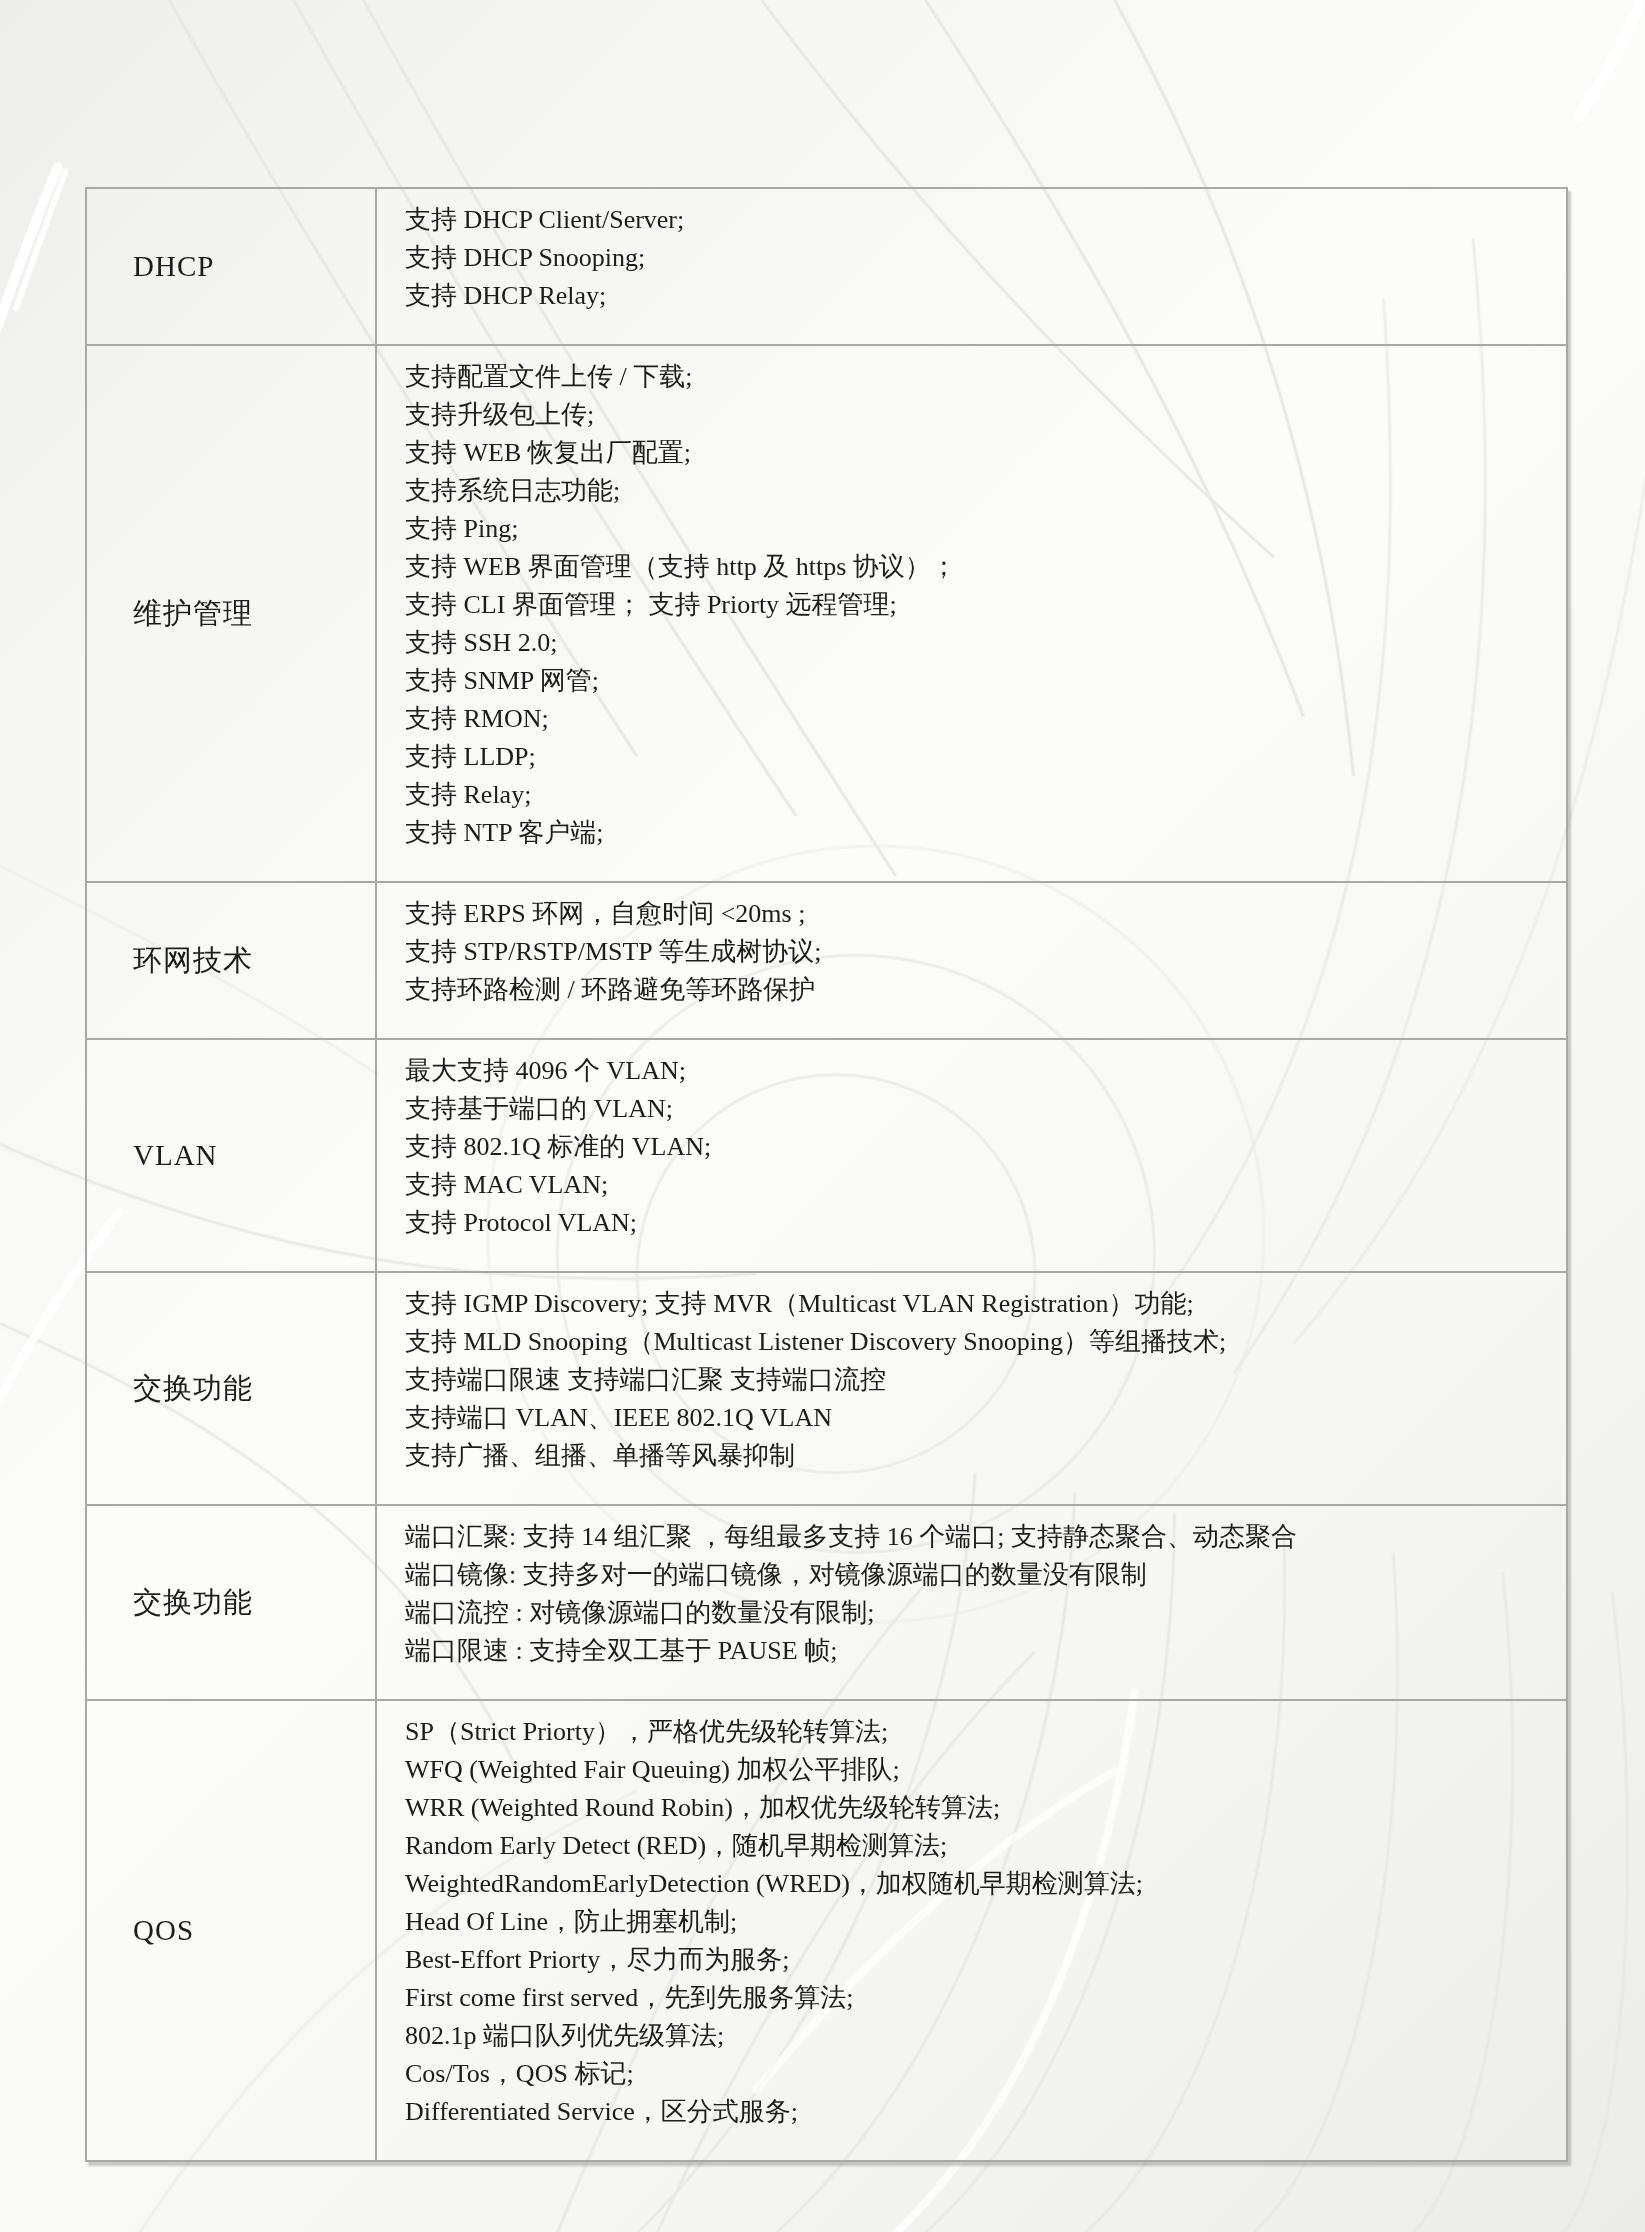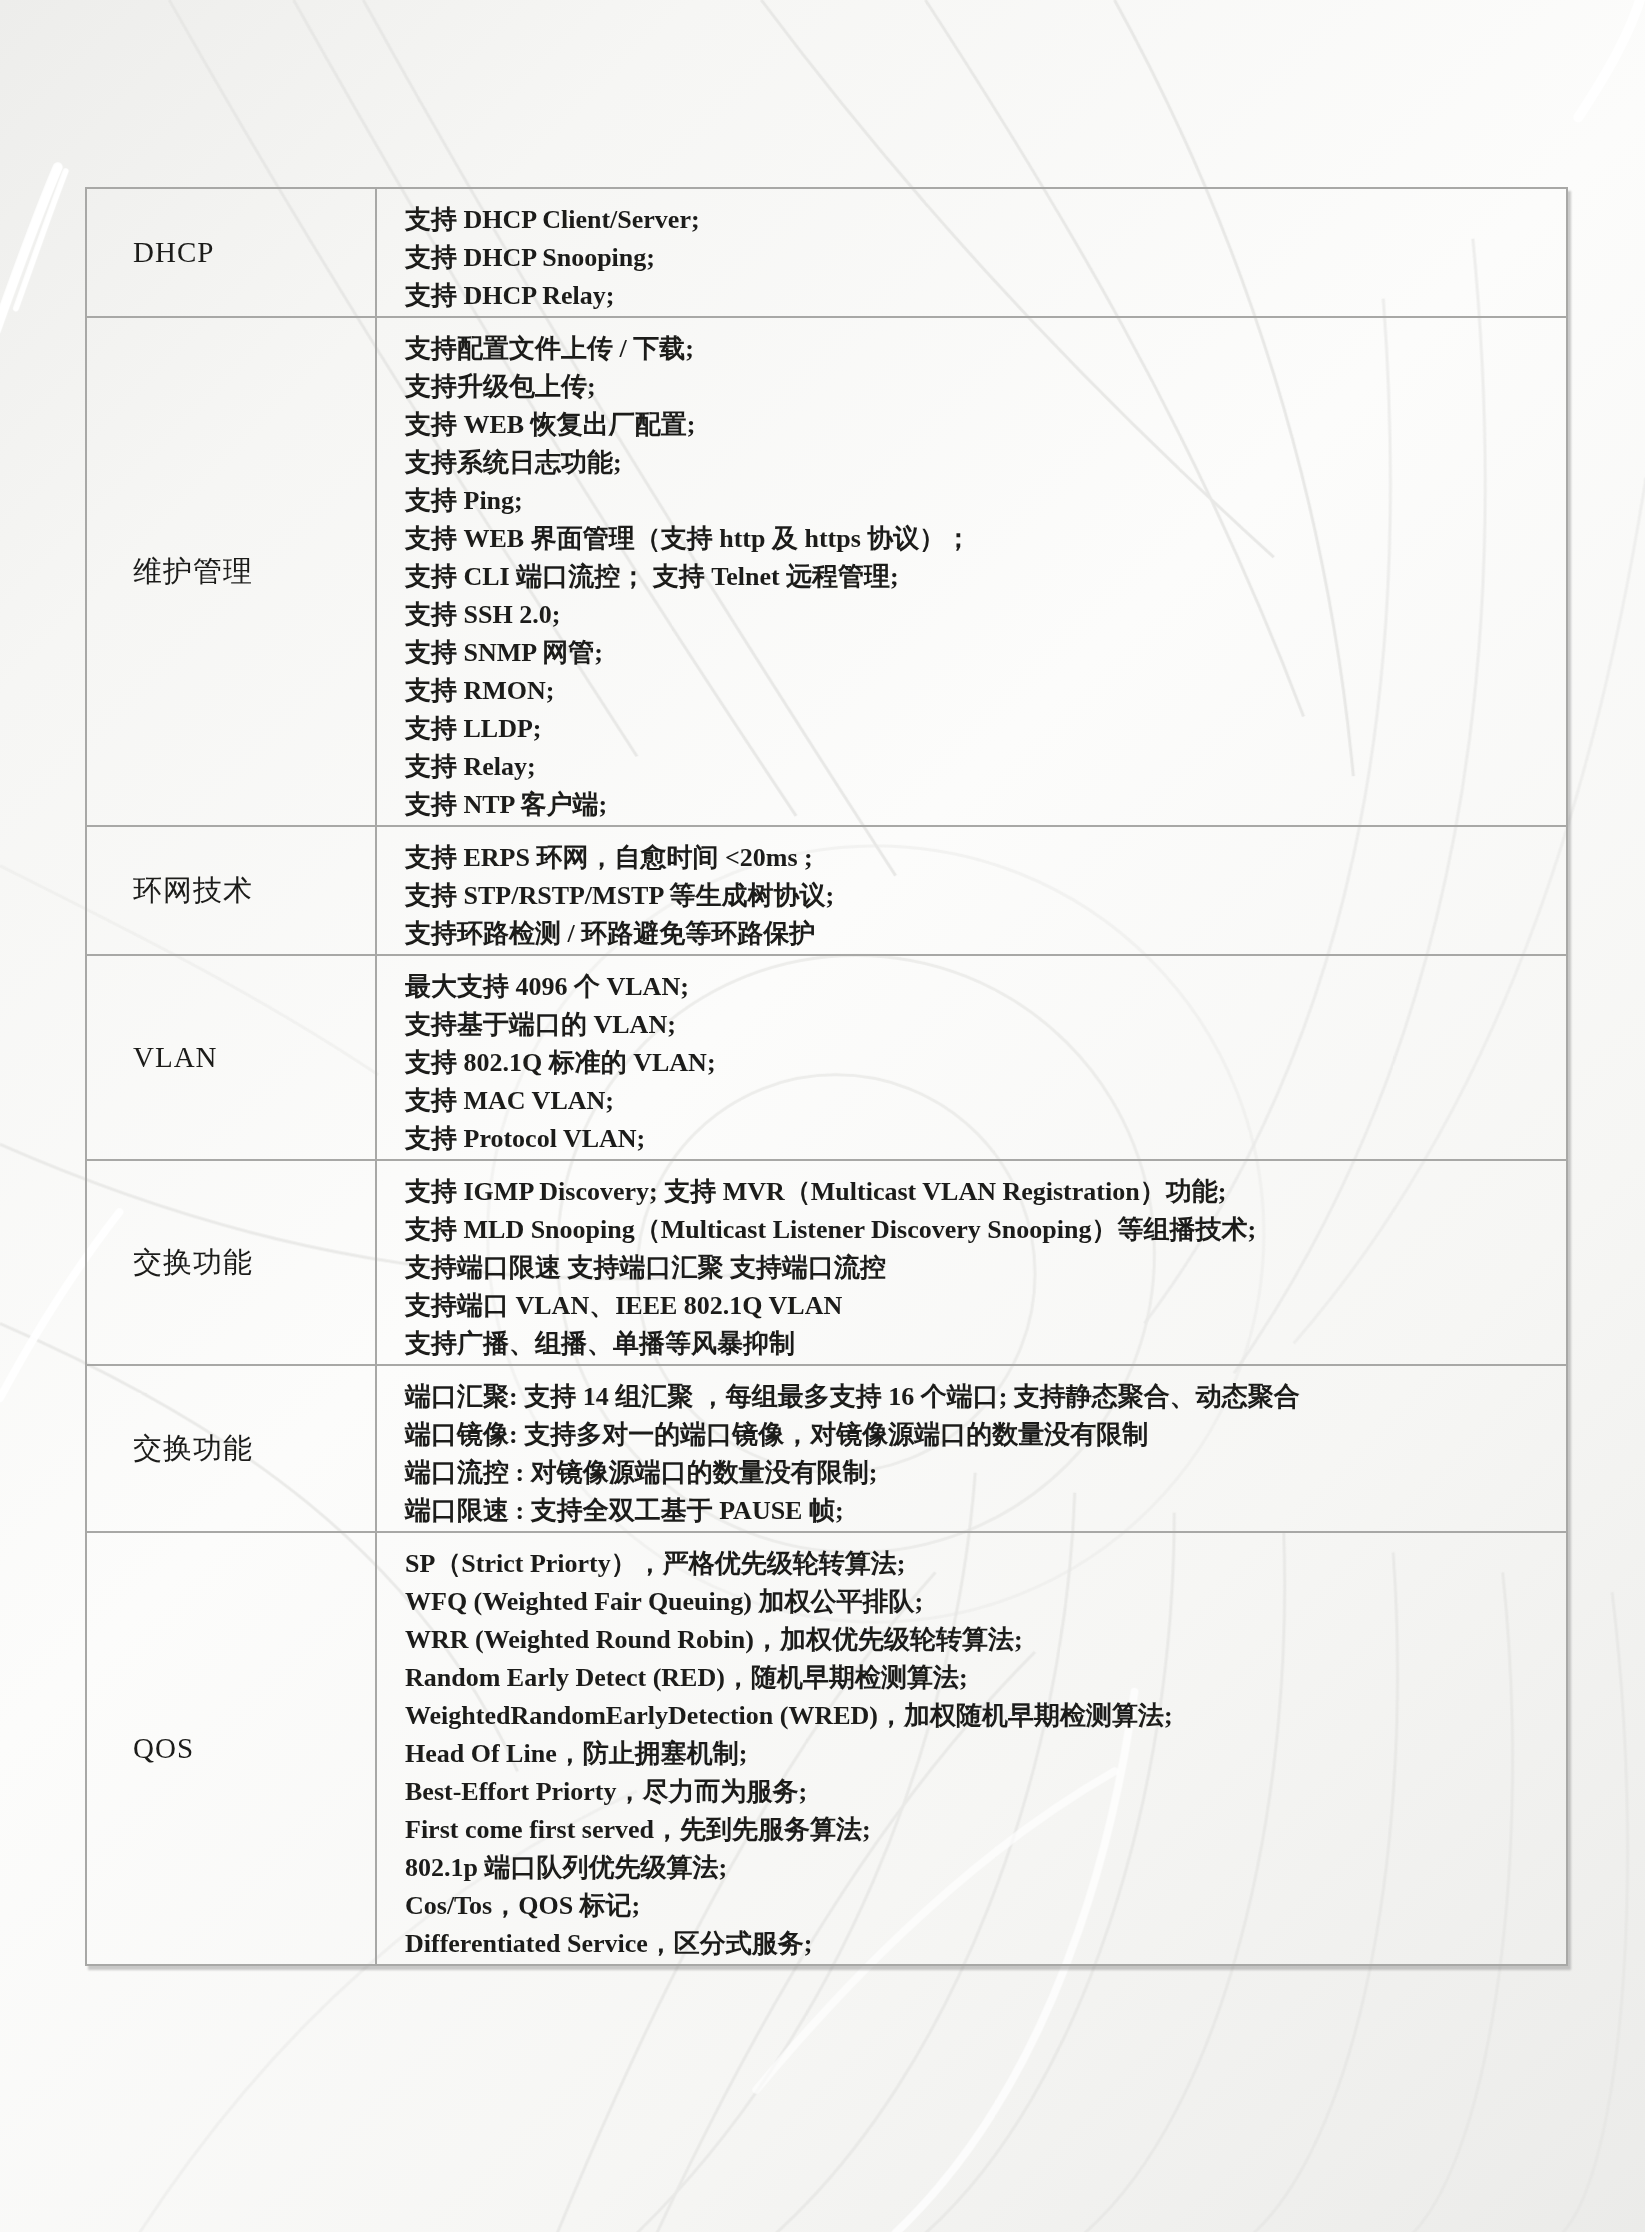--- a/index.html
+++ b/index.html
@@ -34,23 +34,22 @@
     width:234px;
     vertical-align:middle;
     padding:10px 8px 10px 46px;
     font-size:29px;
     letter-spacing:1px;
     color:#1c1c1a;
     white-space:nowrap;
   }
   td.det{
     vertical-align:middle;
-    padding:12px 18px 1px 28px;
+    padding:12px 18px 29px 28px;
     color:#1c1c1a;
-    font-weight:bold;
   }
   .line{
     font-size:26px;
     line-height:38px;
     white-space:nowrap;
   }
 </style>
 </head>
 <body>
 
@@ -116,21 +115,21 @@
         </tr>
         <tr>
           <td class="cat"><span>维护管理</span></td>
           <td class="det">
             <div class="line">支持配置文件上传 / 下载;</div>
             <div class="line">支持升级包上传;</div>
             <div class="line">支持 WEB 恢复出厂配置;</div>
             <div class="line">支持系统日志功能;</div>
             <div class="line">支持 Ping;</div>
             <div class="line">支持 WEB 界面管理（支持 http 及 https 协议）；</div>
-            <div class="line">支持 CLI 端口流控； 支持 Telnet 远程管理;</div>
+            <div class="line">支持 CLI 界面管理； 支持 Priorty 远程管理;</div>
             <div class="line">支持 SSH 2.0;</div>
             <div class="line">支持 SNMP 网管;</div>
             <div class="line">支持 RMON;</div>
             <div class="line">支持 LLDP;</div>
             <div class="line">支持 Relay;</div>
             <div class="line">支持 NTP 客户端;</div>
           </td>
         </tr>
         <tr>
           <td class="cat"><span>环网技术</span></td>

